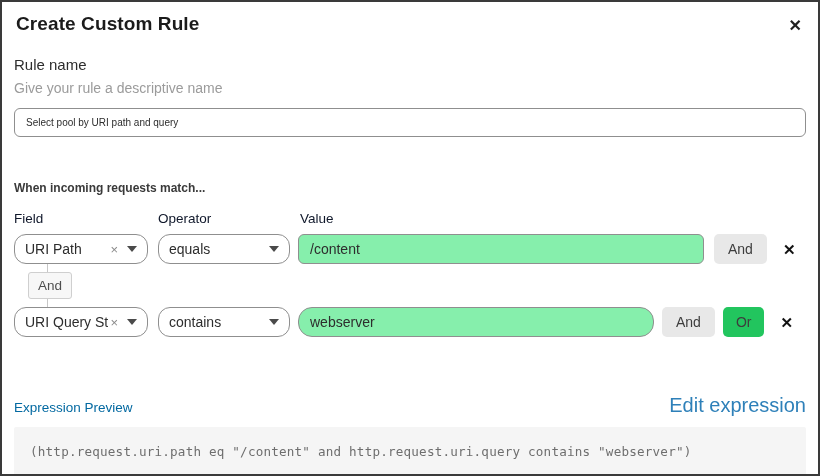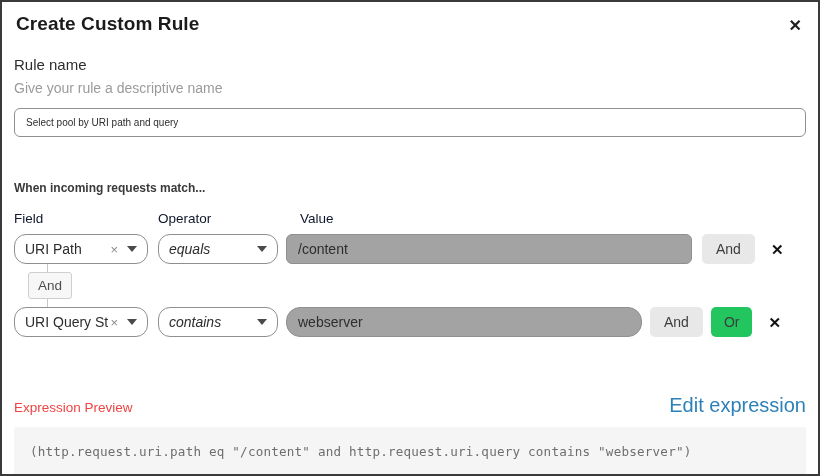--- a/index.html
+++ b/index.html
@@ -42,34 +42,34 @@
   .col-label-operator { width: 142px; }
   .col-label-value { flex: 1; }
 
   .cond-row { display: flex; align-items: center; margin-top: 8px; height: 30px; }
   .select {
     height: 30px; border: 1px solid #8f8f8f; border-radius: 12px;
     display: flex; align-items: center; padding: 0 10px;
     font-size: 14px; color: #2d2d2d; background: #fff; cursor: pointer;
   }
   .select-field { width: 134px; margin-right: 10px; }
-  .select-operator { width: 120px; margin-right: 8px; font-style: italic; }
+  .select-operator { width: 132px; margin-right: 8px; }
   .select-label { white-space: nowrap; overflow: hidden; }
   .mini-x { margin-left: auto; color: #8a8a8a; font-size: 13px; padding: 0 2px; cursor: pointer; }
   .caret {
     width: 0; height: 0; margin-left: 7px; flex: none;
     border-left: 5px solid transparent; border-right: 5px solid transparent;
     border-top: 6px solid #4a4a4a;
   }
   .select-operator .caret { margin-left: auto; }
 
   .value-input {
     height: 30px; border: 1px solid #8f8f8f; border-radius: 6px;
     padding: 0 11px; font-size: 14px; color: #2d2d2d;
-    font-family: "Liberation Sans", sans-serif; background: #a3a3a3; outline: none;
+    font-family: "Liberation Sans", sans-serif; background: #86efac; outline: none;
   }
   .value-row1 { width: 406px; margin-right: 10px; }
   .value-row2 { width: 356px; margin-right: 8px; border-radius: 14px; }
 
   .logic-btn {
     height: 30px; padding: 0 14px; border: none; border-radius: 5px;
     background: #e8e8e8; color: #3d3d3d; font-size: 14px;
     font-family: "Liberation Sans", sans-serif; cursor: pointer;
   }
   .or-btn { margin-left: 8px; padding: 0 13px; }
@@ -83,21 +83,21 @@
   
   .connector { display: flex; flex-direction: column; align-items: flex-start; }
   .connector .vline { width: 1px; height: 8px; background: #c7c7c7; margin-left: 33px; }
   .connector-badge {
     margin-left: 14px; background: #f7f7f7; border: 1px solid #cfcfcf;
     border-radius: 3px; padding: 5px 9px; font-size: 13.5px; color: #4f4f4f;
   }
 
   
   .expr-header { display: flex; align-items: baseline; justify-content: space-between; margin-top: 57px; }
-  .expr-label { font-size: 13.5px; color: #ef4444; }
+  .expr-label { font-size: 13.5px; color: #0369a1; }
   .edit-link { font-size: 20px; text-decoration: none; cursor: pointer; }
   .expr-box {
     margin-top: 10px; background: #f5f5f5; border-radius: 2px;
     padding: 16px 16px; height: 49px; display: flex; align-items: center;
   }
   .expr-code {
     font-family: "DejaVu Sans Mono", "Liberation Mono", monospace;
     font-size: 12.6px; color: #6e6e6e; white-space: nowrap; letter-spacing: .2px;
   }
 </style>

